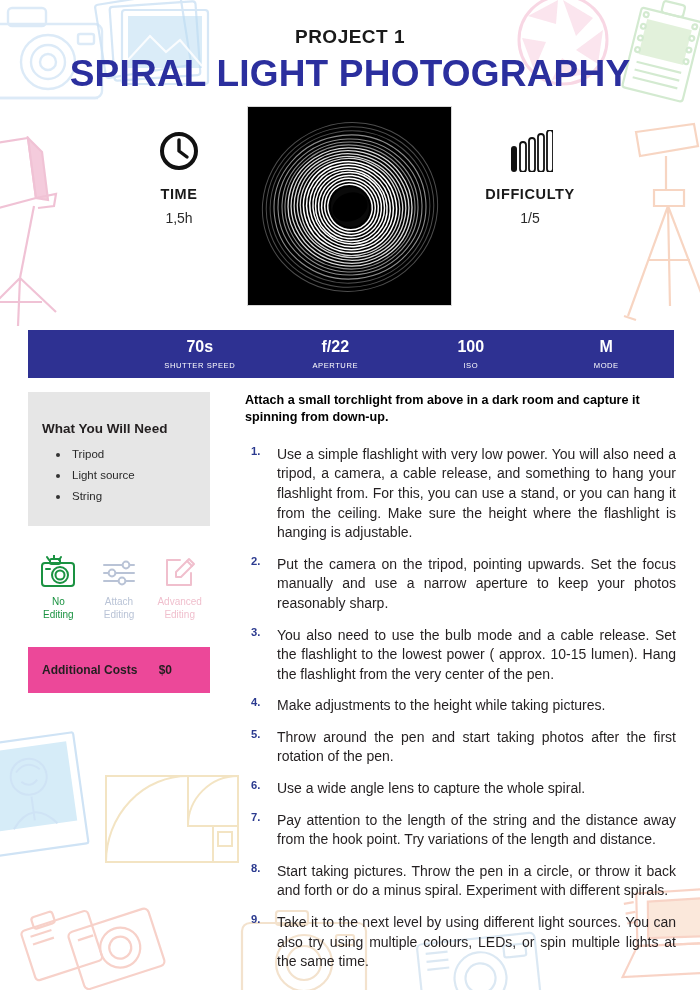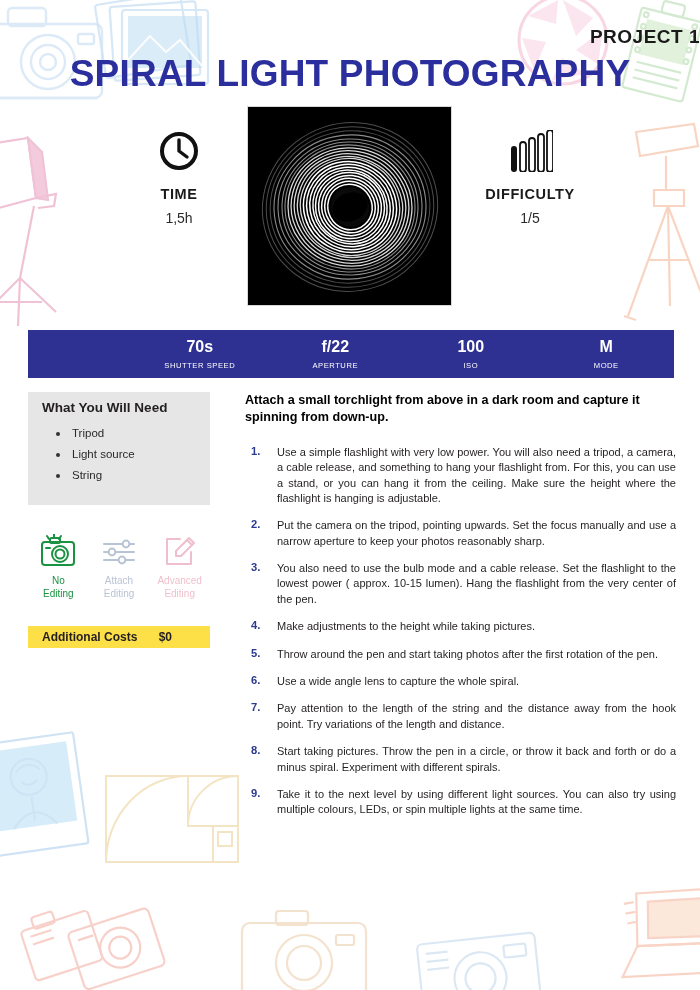--- a/index.html
+++ b/index.html
@@ -32,21 +32,20 @@
     height: 990px;
   }
 
   
   .header { text-align: center; padding-top: 26px; }
   .project-label {
     font-size: 19px;
     font-weight: bold;
     letter-spacing: 0.5px;
     color: #1a1a1a;
-    text-align: right;
   }
   .main-title {
     font-size: 37px;
     font-weight: bold;
     color: #2b2f9e;
     letter-spacing: 0.2px;
     margin-top: 7px;
     line-height: 1.05;
   }
 
@@ -120,21 +119,21 @@
 
   
   .sidebar {
     position: absolute;
     left: 28px;
     top: 392px;
     width: 182px;
   }
   .needs-box {
     background: #e6e6e6;
-    padding: 8px 14px 20px 14px;
+    padding: 29px 14px 20px 14px;
   }
   .needs-title {
     font-size: 13.5px;
     font-weight: bold;
     color: #231f20;
     margin-bottom: 7px;
   }
   .needs-list { list-style: none; }
   .needs-list li {
     font-size: 11.5px;
@@ -165,23 +164,23 @@
   .edit-label {
     font-size: 10px;
     line-height: 1.25;
     margin-top: 6px;
   }
   .edit-item.active .edit-label { color: #1a9241; }
   .edit-item.basic .edit-label { color: #b9c3d6; }
   .edit-item.advanced .edit-label { color: #f0bfcd; }
 
   .costs-box {
-    background: #fde047;
+    background: #ec4899;
     margin-top: 26px;
-    height: 22px;
+    height: 46px;
     display: flex;
     align-items: center;
     padding: 0 14px;
   }
   .costs-label {
     font-size: 12px;
     font-weight: bold;
     color: #231f20;
     flex: 1;
   }
@@ -214,21 +213,21 @@
   .step-num {
     width: 32px;
     flex: none;
     font-size: 11.2px;
     font-weight: bold;
     color: #2b3a8f;
     padding-left: 6px;
   }
   .step-text {
     flex: 1;
-    font-size: 11px;
+    font-size: 14px;
     line-height: 1.4;
     color: #231f20;
     text-align: justify;
   }
 </style>
 </head>
 <body>
 
 <div id="watermarks">
 

